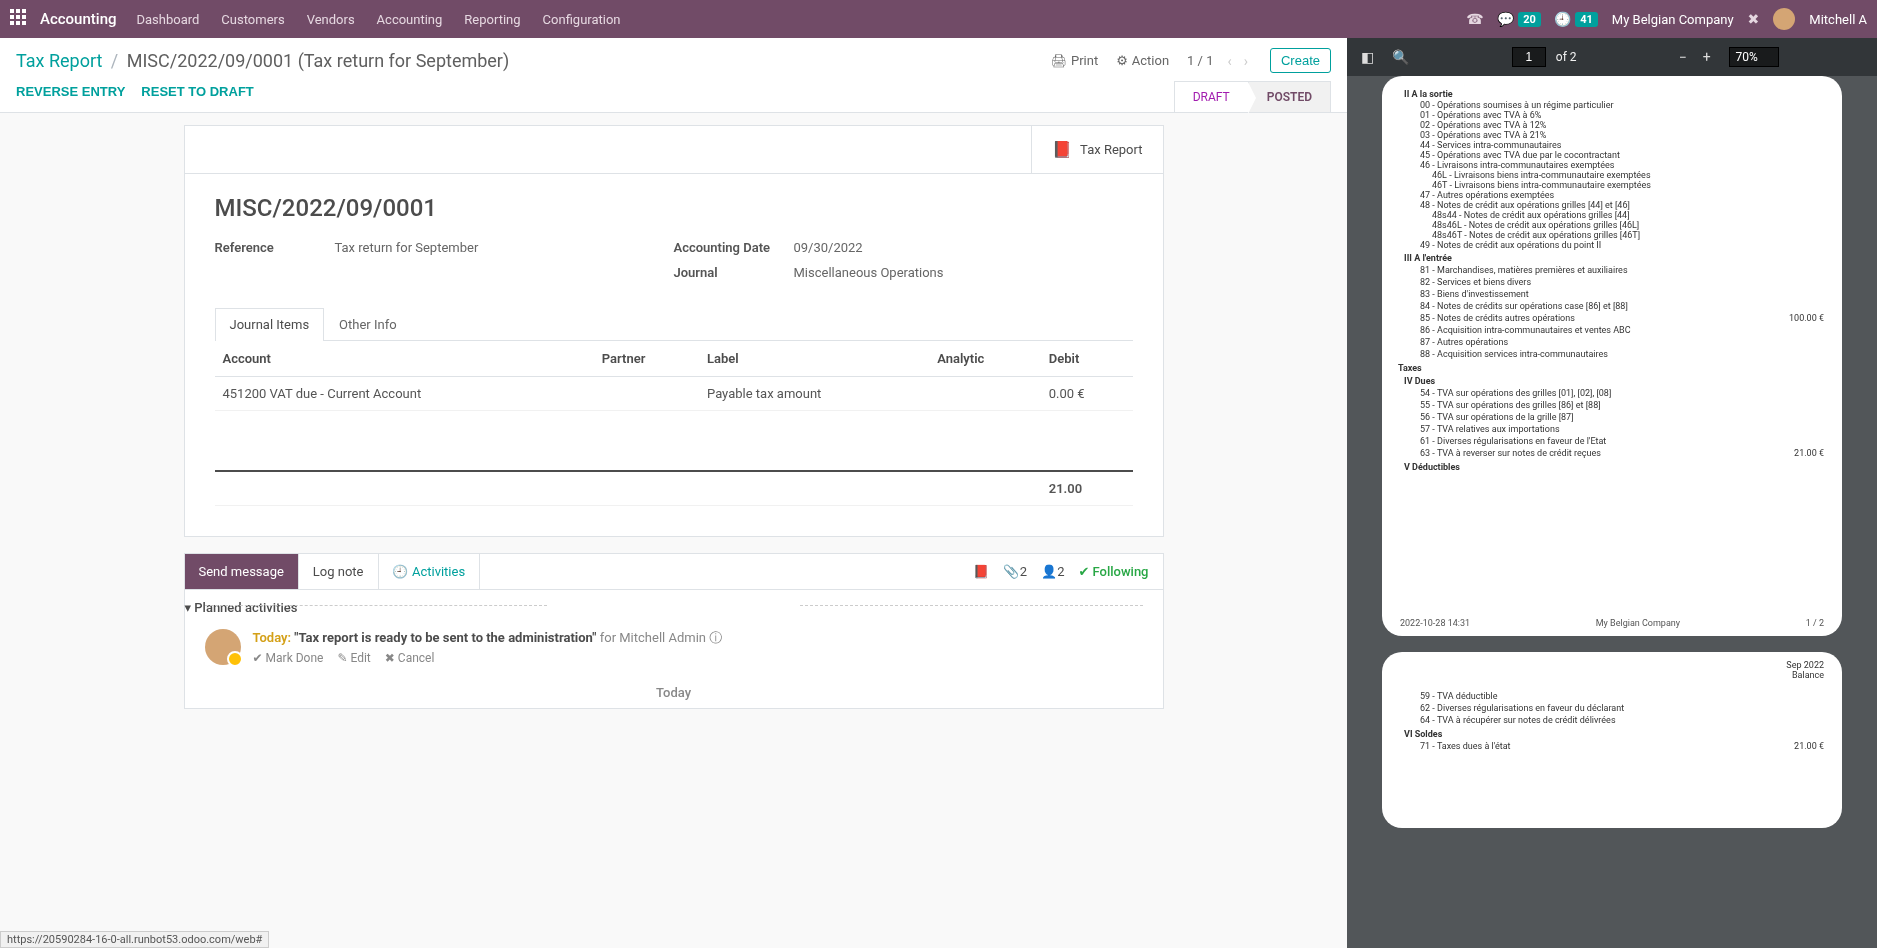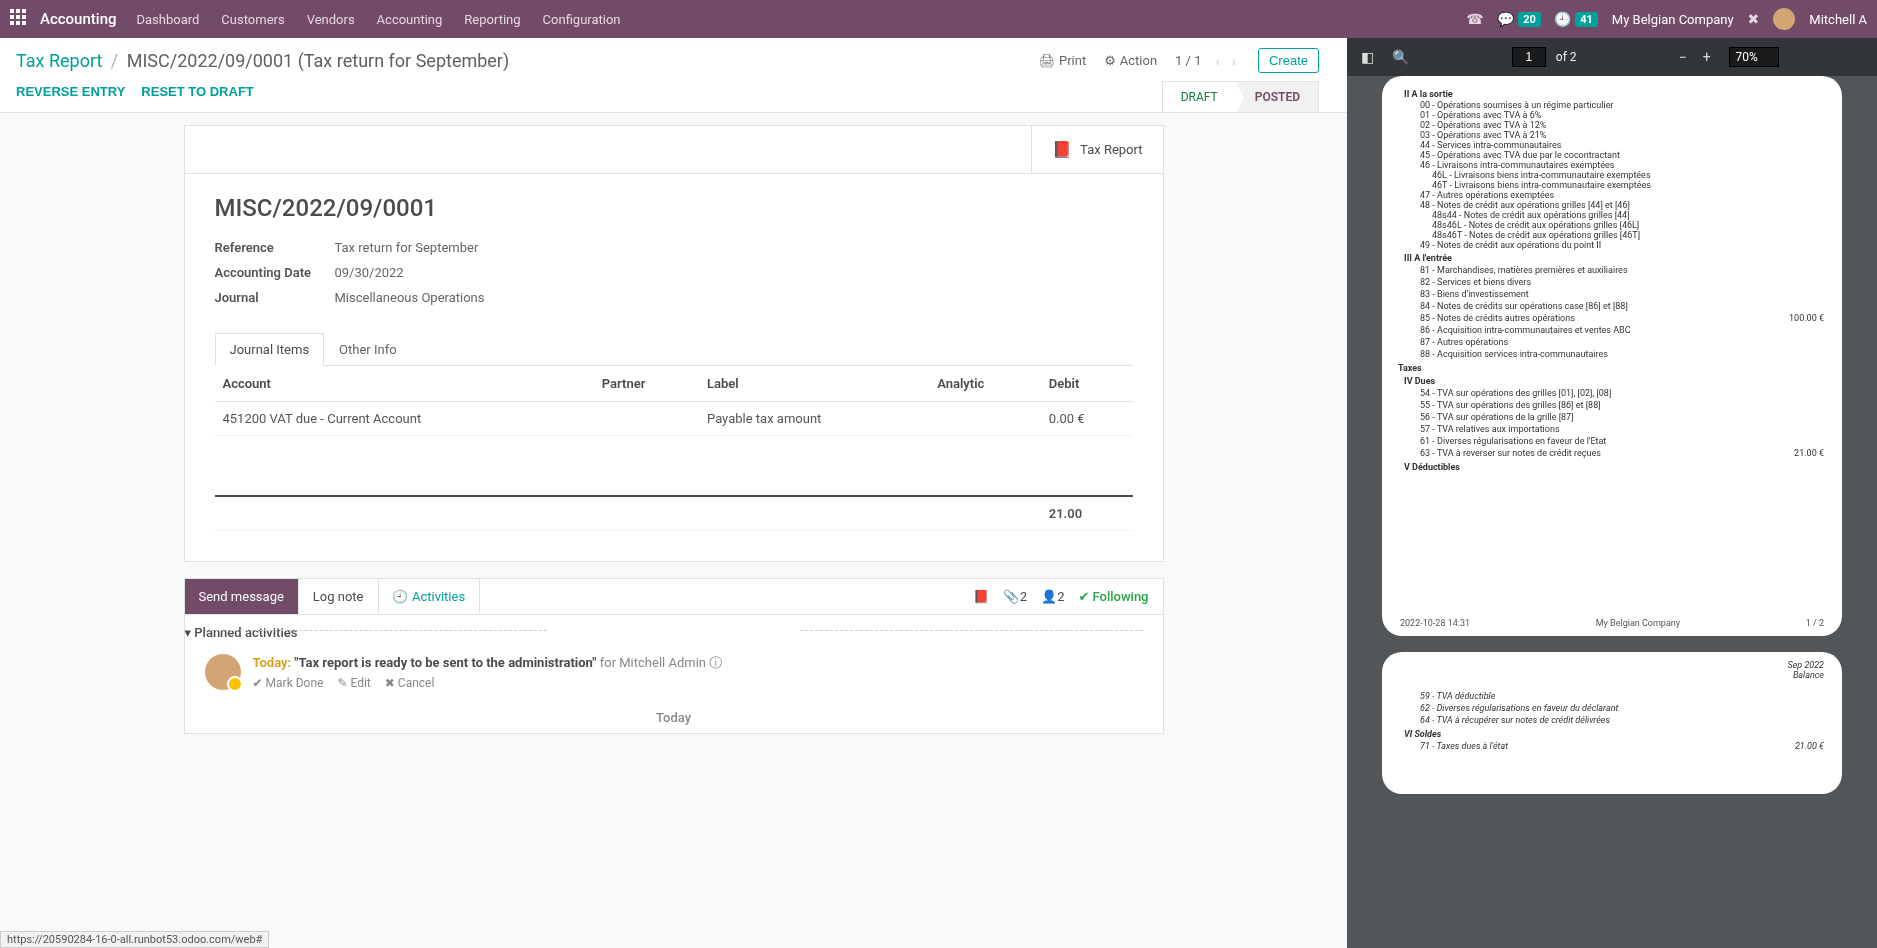--- a/index.html
+++ b/index.html
@@ -9,47 +9,47 @@
 .navbar .apps-icon span { background:#fff; width:4px; height:4px; }
 .navbar .brand { font-weight:500; font-size:15px; margin-right:20px; }
 .navbar .menu { display:flex; gap:22px; }
 .navbar .menu a { color:#e6d8e1; font-size:13px; cursor:pointer; }
 .navbar .right { margin-left:auto; display:flex; align-items:center; gap:14px; }
 .badge-pill { background:#00a09d; color:#fff; border-radius:3px; font-size:11px; padding:1px 5px; font-weight:bold; }
 .navbar-icon { color:#e6d8e1; font-size:14px; cursor:pointer; display:flex; align-items:center; gap:3px; }
 .avatar { width:22px; height:22px; border-radius:50%; background:#d4a574; display:inline-block; }
 .main-wrapper { display:flex; height:calc(100vh - 38px); }
 .left-pane { flex:1; background:#f9f9f9; display:flex; flex-direction:column; overflow:hidden; }
-.control-panel { background:#fff; border-bottom:1px solid #dee2e6; padding:10px 28px 0 16px; }
+.control-panel { background:#fff; border-bottom:1px solid #dee2e6; padding:10px 16px 0 16px; }
 .cp-top { display:flex; align-items:center; justify-content:space-between; margin-bottom:8px;}
 .breadcrumb { font-size:18px; color:#5f5f5f; }
 .breadcrumb a { color:#00a09d; text-decoration:none; }
 .breadcrumb .sep { color:#adb5bd; margin:0 4px; }
 .cp-actions { display:flex; align-items:center; gap:18px; font-size:13px; }
 .cp-actions .link { color:#666; cursor:pointer; display:flex; align-items:center; gap:4px; }
 .pager { display:flex; align-items:center; gap:10px; color:#666;}
 .pager .arrows { display:flex; gap:4px;}
 .pager .arrows span { color:#ccc; cursor:pointer; padding:2px 4px; font-size:14px;}
 .create-btn { border:1px solid #00a09d; color:#00a09d; background:#fff; padding:4px 10px; border-radius:3px; cursor:pointer; font-size:13px; }
 .cp-bottom { display:flex; justify-content:space-between; align-items:center; }
 .status-btns { display:flex; gap:16px; padding-bottom:10px;}
 .status-btns button { background:none; border:none; color:#00a09d; font-weight:600; font-size:13px; cursor:pointer;}
 .statusbar { display:flex; }
-.statusbar .status { padding:8px 18px; color:#15803d; position:relative; border:1px solid #dee2e6; border-bottom:none; font-size:12px; }
+.statusbar .status { padding:8px 18px; color:#a21caf; position:relative; border:1px solid #dee2e6; border-bottom:none; font-size:12px; }
 .statusbar .status.active { color:#714b67; font-weight:600; background:#f1f1f1;}
 .statusbar .status:first-child { border-right:none; }
 .statusbar .status:first-child::after { content:''; position:absolute; right:-8px; top:0; border-top:16px solid transparent; border-bottom:16px solid transparent; border-left:8px solid #fff; z-index:1;}
 .form-sheet-bg { padding:12px; overflow-y:auto; flex:1;}
 .form-sheet { background:#fff; border:1px solid #dee2e6; max-width:980px; margin:0 auto; position:relative;}
 .button-box { display:flex; justify-content:flex-end; border-bottom:1px solid #dee2e6;}
 .stat-btn { border-left:1px solid #dee2e6; padding:14px 20px; display:flex; align-items:center; gap:8px; cursor:pointer; color:#4c4c4c;}
 .stat-btn .book-icon { font-size:16px;}
 .sheet-content { padding:20px 30px 10px 30px;}
 h1.rec-title { font-size:24px; font-weight:500; color:#4c4c4c; margin-bottom:18px;}
-.fields-row { display:flex; margin-bottom:18px;flex-direction:column; }
+.fields-row { display:flex; margin-bottom:18px; }
 .field-col { flex:1;}
 .field-col > div { display:flex; margin-bottom:10px;}
 .field-label { width:120px; font-weight:600; color:#555; font-size:13px;}
 .field-value { font-size:13px; color:#666;}
 .tabs { display:flex; border-bottom:1px solid #dee2e6; margin-top:10px;}
 .tabs .tab { padding:8px 14px; cursor:pointer; color:#666; font-size:13px; border:1px solid transparent; border-bottom:none; }
 .tabs .tab.active { border-color:#dee2e6; background:#fff; margin-bottom:-1px; color:#4c4c4c;}
 table.journal { width:100%; border-collapse:collapse; margin-top:0; font-size:13px;}
 table.journal th { text-align:left; padding:10px 8px; border-bottom:1px solid #dee2e6; font-weight:600; color:#4c4c4c;}
 table.journal th.right, table.journal td.right { }
@@ -80,21 +80,21 @@
 .status-url { position:fixed; bottom:0; left:0; background:#f1f1f1; border:1px solid #ccc; padding:1px 6px; font-size:11px; color:#555;}
 .right-pane { width:530px; background:#525659; display:flex; flex-direction:column;}
 .pdf-toolbar { background:#323639; height:38px; display:flex; align-items:center; padding:0 10px; gap:10px; color:#f1f1f1;}
 .pdf-toolbar .tb-icon { cursor:pointer; font-size:14px; padding:4px; color:#ddd;}
 .pdf-toolbar .pageinput { background:#191b1c; border:1px solid #000; color:#fff; width:34px; text-align:center; padding:2px; font-size:12px;}
 .pdf-toolbar .zoom-select { background:#191b1c; border:1px solid #000; color:#fff; padding:2px 20px 2px 6px; font-size:12px; margin-left:6px;}
 .pdf-toolbar .spacer { flex:1;}
 .pdf-toolbar .zoomgroup { display:flex; align-items:center; gap:8px;}
 .pdf-viewport { flex:1; overflow-y:auto; padding:0 12px;}
 .pdf-page { background:#fff; margin:0 auto 16px auto; width:460px; padding:10px 18px 10px 22px; font-size:9px; color:#333; position:relative; min-height:560px;border-radius:20px;}
-.pdf-page.short { min-height:auto; padding-bottom:42px;font-style:italic;}
+.pdf-page.short { min-height:auto; padding-bottom:76px;}
 .pdf-line { display:flex; justify-content:space-between; padding:1px 0;}
 .pdf-section { font-weight:bold; margin:3px 0 1px 0;}
 .ind1 { padding-left:16px;} .ind2 { padding-left:28px;}
 .pdf-footer { position:absolute; bottom:8px; left:18px; right:18px; display:flex; justify-content:space-between; font-size:9px; color:#555;}
 .pdf-page2-header { position:absolute; top:8px; right:18px; text-align:right; font-size:9px;}
 </style>
 </head>
 <body>
 
 <div class="navbar">

